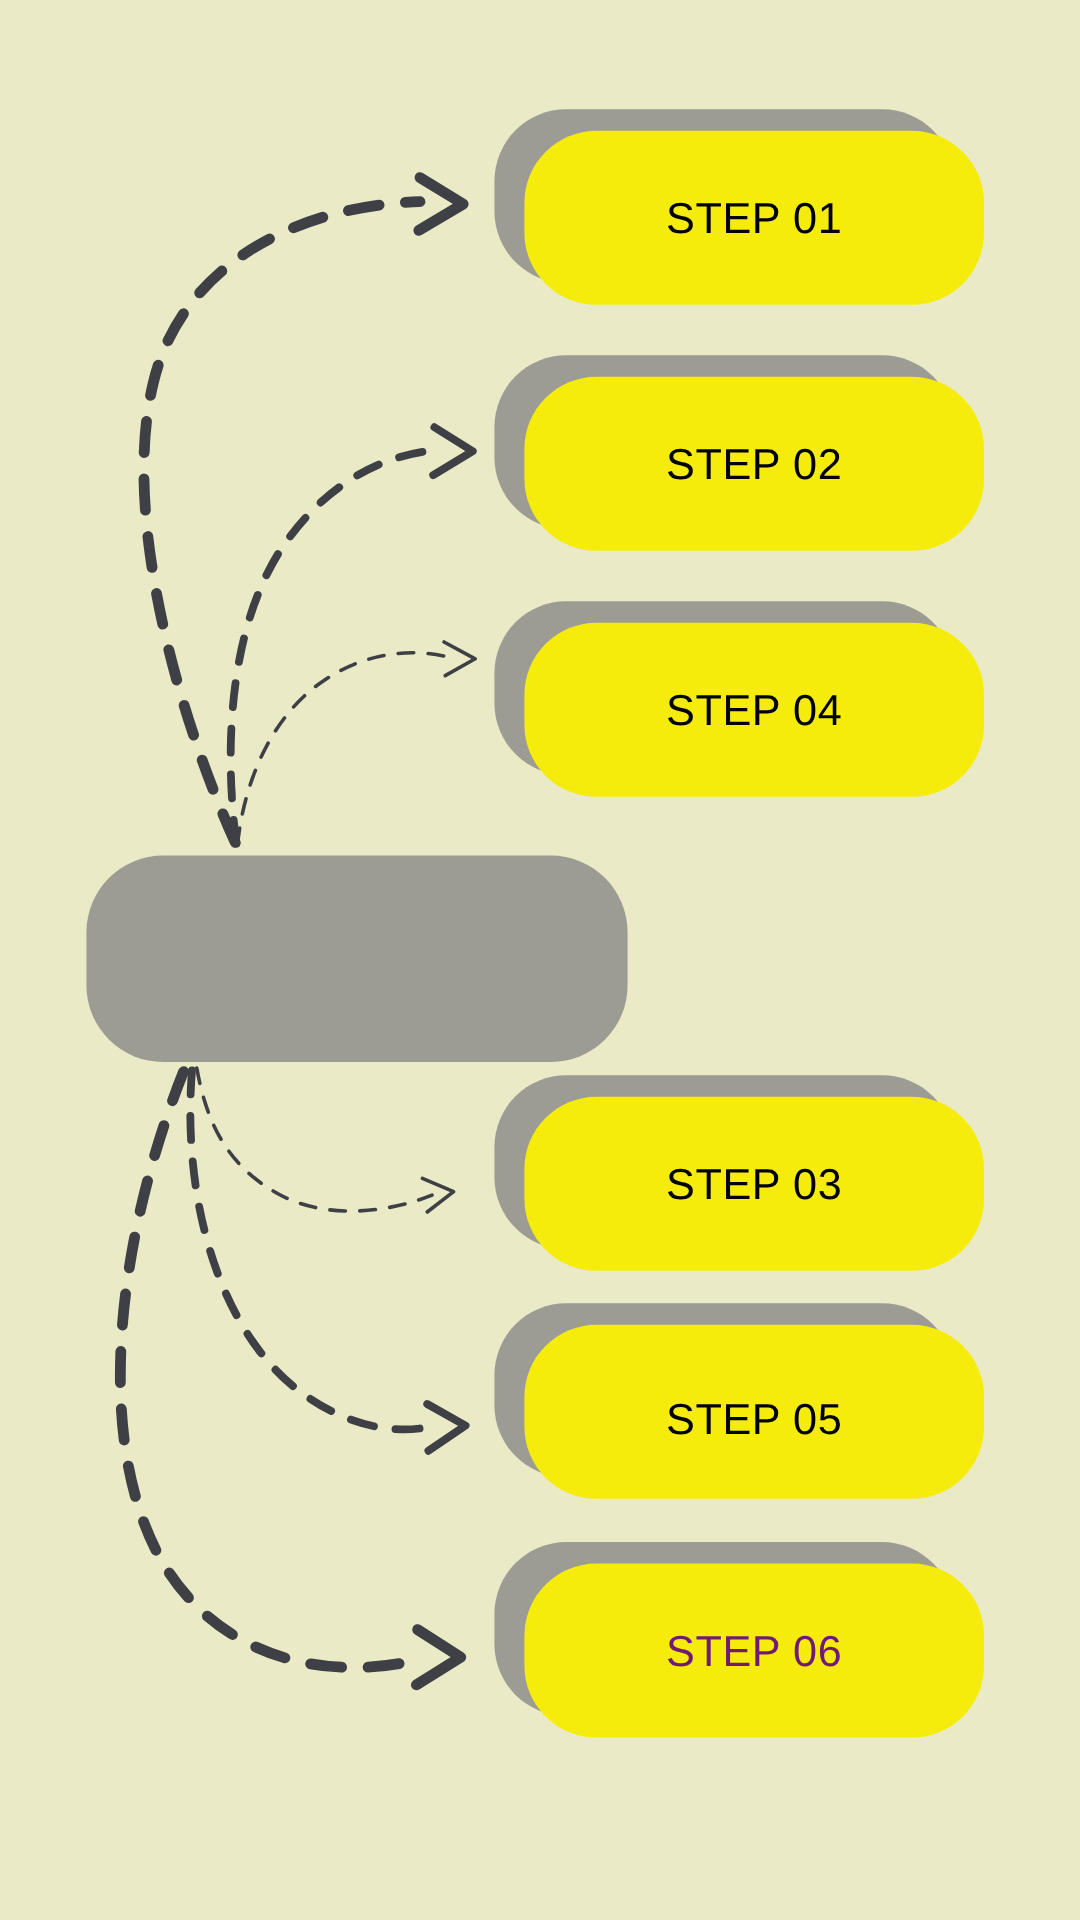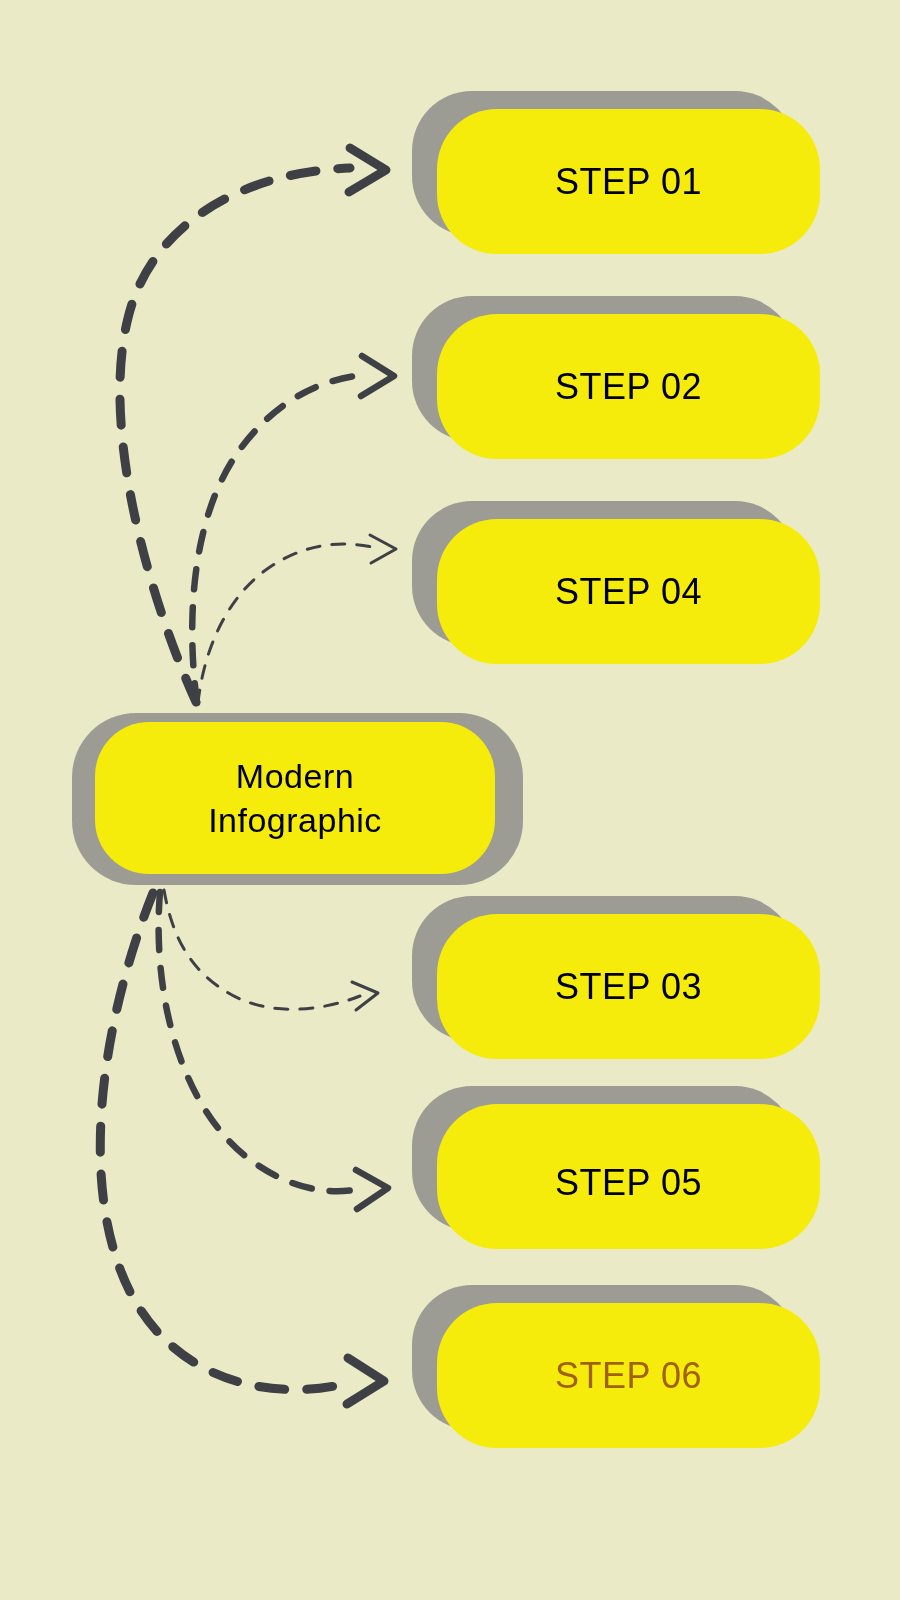--- a/index.html
+++ b/index.html
@@ -84,24 +84,20 @@
       <g>
         <path d="M 153 893 C 106 1010 74 1180 130 1292 C 182 1392 288 1400 352 1382" stroke-width="9" stroke-dasharray="26 22"></path>
         <path d="M 348 1358 L 384 1381 L 347 1404" stroke-width="9"></path>
       </g>
 
     </g>
   </svg>
 
   <div class="node center" id="center-node" style="left: 72px; top: 713px;">
     <div class="plate" style="background: rgb(156, 156, 148);"></div>
-    <div class="face" style="background: rgb(245, 236, 12);">
-      <span class="label" style="color: rgb(0, 0, 0);">Modern
-Infographic</span>
-    </div>
   </div>
 
   <div class="node step" style="left: 412px; top: 91px;">
     <div class="plate" style="background: rgb(156, 156, 148);"></div>
     <div class="face" style="background: rgb(245, 236, 12);">
       <span class="label" style="color: rgb(0, 0, 0);">STEP 01</span>
     </div>
   </div>
 
   <div class="node step" style="left: 412px; top: 296px;">
@@ -128,17 +124,17 @@
   <div class="node step" style="left: 412px; top: 1086px;">
     <div class="plate" style="background: rgb(156, 156, 148);"></div>
     <div class="face" style="background: rgb(245, 236, 12);">
       <span class="label" style="color: rgb(0, 0, 0); margin-top: 12px;">STEP 05</span>
     </div>
   </div>
 
   <div class="node step" style="left: 412px; top: 1285px;">
     <div class="plate" style="background: rgb(156, 156, 148);"></div>
     <div class="face" style="background: rgb(245, 236, 12);">
-      <span class="label" style="color: #a16207;">STEP 06</span>
+      <span class="label" style="color: #701a75;">STEP 06</span>
     </div>
   </div>
 
 </div>
 
 </body></html>

